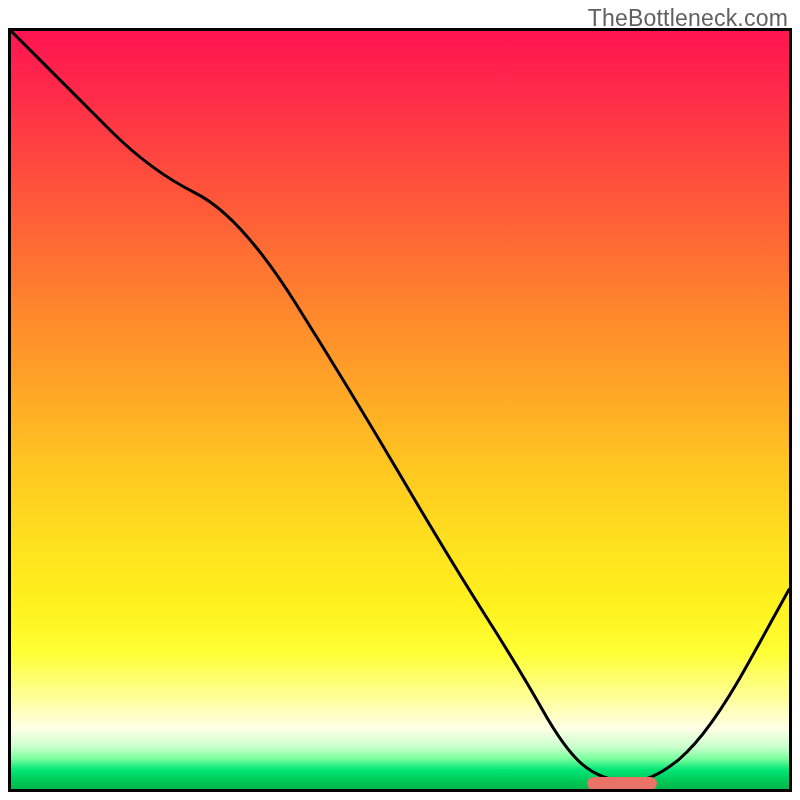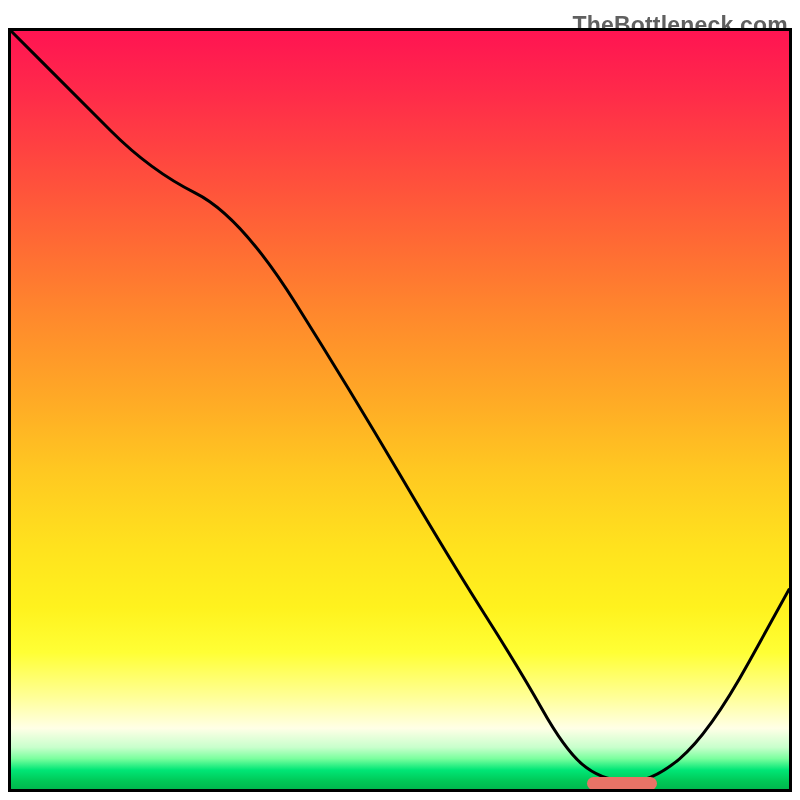--- a/index.html
+++ b/index.html
@@ -56,25 +56,25 @@
     width: 100%;
     height: 100%;
   }
   .marker {
     position: absolute;
     background: #e97366;
     border-radius: 7px;
   }
   .attribution {
     position: absolute;
-    top: 12px;
+    top: 5px;
     right: 12px;
     color: #606060;
     font-size: 23px;
-    font-weight: 700;
+    font-weight: 400;
     letter-spacing: 0.2px;
   }
 </style>
 </head>
 <body>
 
 <div class="attribution">TheBottleneck.com</div>
 
 <div class="frame">
   <div class="gradient"></div>

